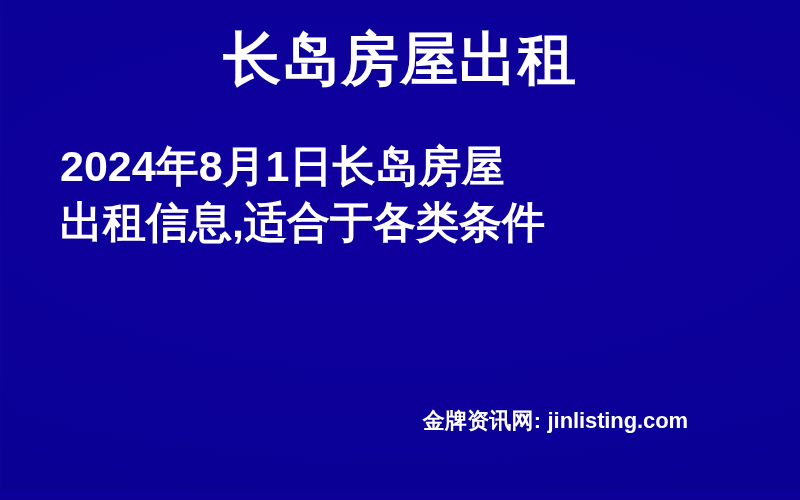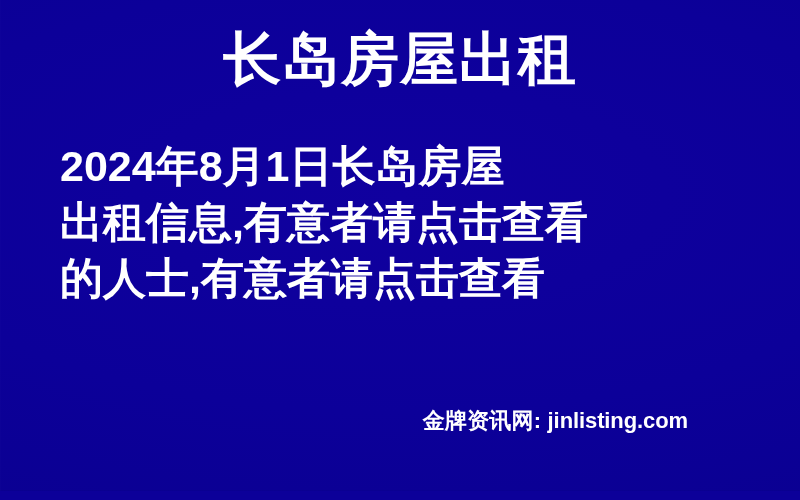--- a/index.html
+++ b/index.html
@@ -98,22 +98,21 @@
 </head>
 <body>
 
 <div class="banner" style="background-color: rgb(12, 0, 153); color: rgb(255, 255, 255);">
   <div class="banner-inner">
 
     <div class="headline">长岛房屋出租</div>
 
     <div class="body-copy">
       <span class="body-line">2024年8月1日长岛房屋</span>
-      <span class="body-line">出租信息,有意者请点击查看</span>
-      <span class="body-line">的人士,有意者请点击查看</span>
+      <span class="body-line">出租信息,适合于各类条件</span>
     </div>
 
     <div class="footer">
       <span class="footer-brand">金牌资讯网:</span>
       <span class="footer-site"> jinlisting.com</span>
     </div>
 
   </div>
 </div>
 

